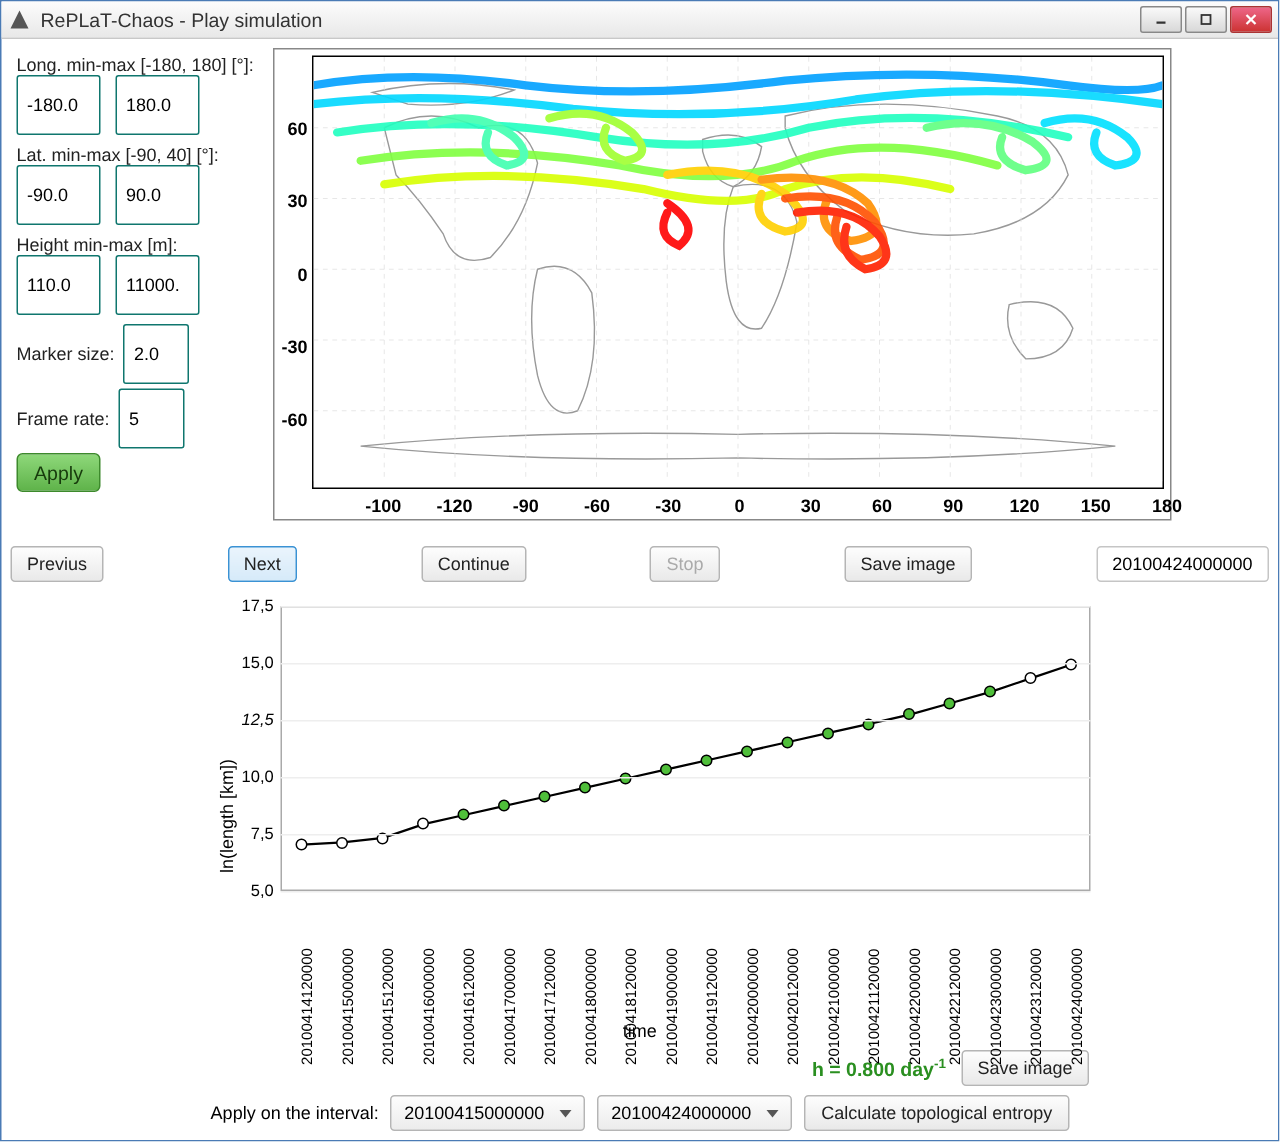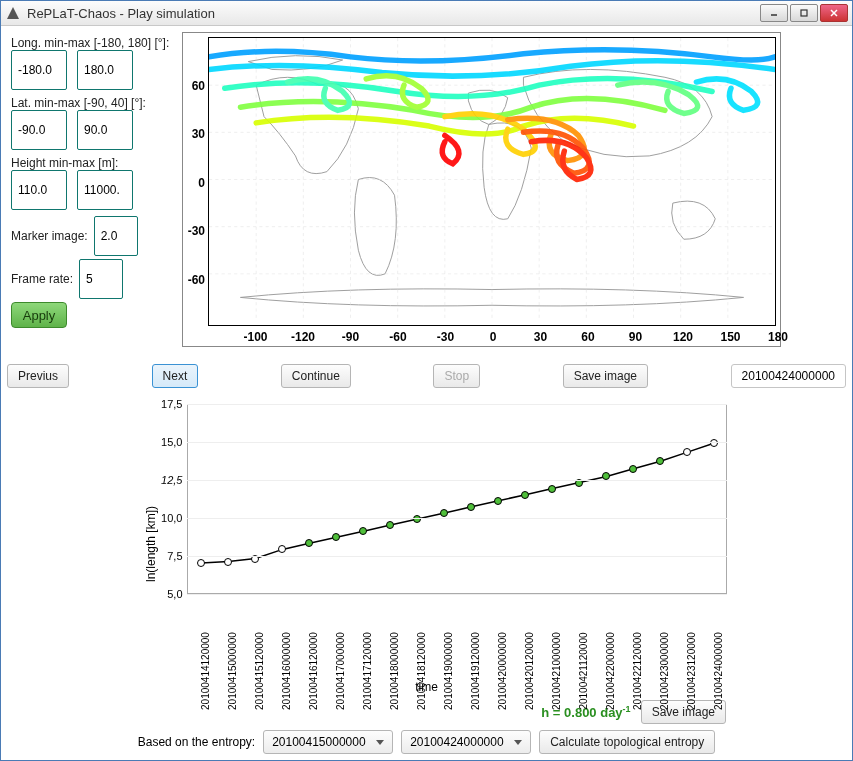--- a/index.html
+++ b/index.html
@@ -93,21 +93,21 @@
         <div class="inputs-pair">
           <input class="tin" value="-90.0" style="">
           <input class="tin" value="90.0" style="">
         </div>
         <div class="field-label">Height min-max [m]:</div>
         <div class="inputs-pair">
           <input class="tin" value="110.0" style="">
           <input class="tin" value="11000." style="">
         </div>
         <div class="field-row">
-          <span class="field-label">Marker image:</span>
+          <span class="field-label">Marker size:</span>
           <input class="tin tin-sm" value="2.0" style="">
         </div>
         <div class="field-row">
           <span class="field-label">Frame rate:</span>
           <input class="tin tin-sm" value="5" style="">
         </div>
         <button class="apply-btn">Apply</button>
       </div>
 
       <div class="map-wrap">
@@ -262,21 +262,21 @@
         <div class="gridline-h" style="top: 48px;"></div>
         <div class="gridline-h" style="top: 10px;"></div>
       </div>
 
     <div class="entropy-row">
       <span class="entropy-val"><span>h = 0.800 day</span><sup>-1</sup></span>
       <button class="btn">Save image</button>
     </div>
 
     <div class="interval-row">
-      <span>Based on the entropy:</span>
+      <span>Apply on the interval:</span>
       <div class="select">
           <span>20100415000000</span>
         </div>
       <div class="select">
           <span>20100424000000</span>
         </div>
       <button class="btn">Calculate topological entropy</button>
     </div>
   </div>
 </div>

